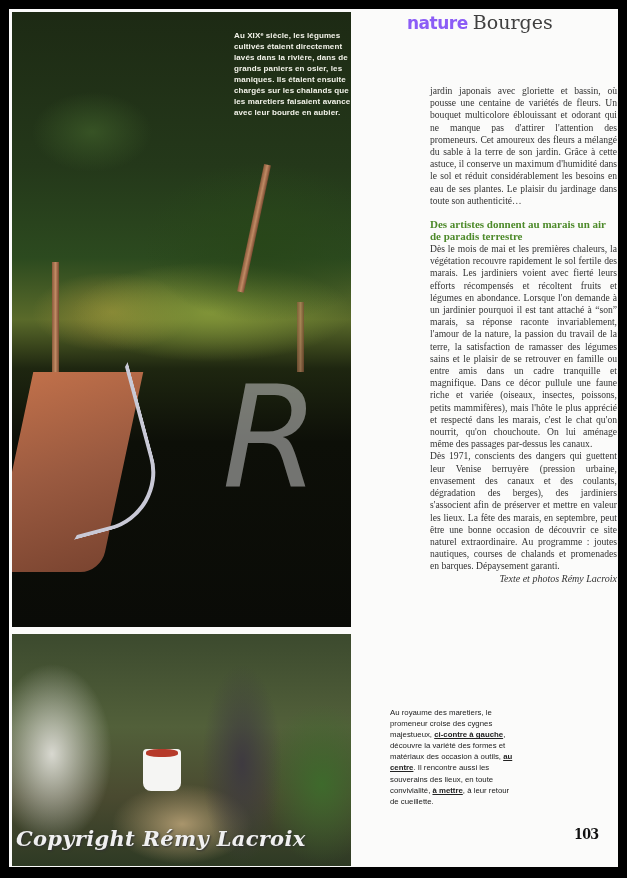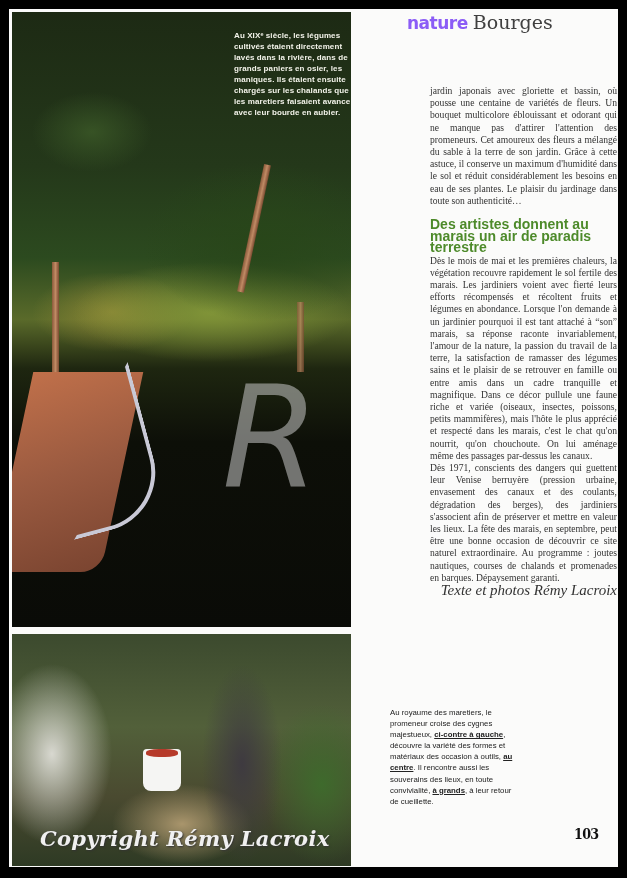--- a/index.html
+++ b/index.html
@@ -58,40 +58,40 @@
     overflow:hidden;
   }
   .bucket {
     position:absolute; left:131px; top:115px; width:38px; height:42px; background:#f5f5f3;
     border-radius:4px 4px 8px 8px;
   }
   .bucket::before { content:""; position:absolute; left:3px; top:0; width:32px; height:8px; background:#b63a2a; border-radius:40%; }
   .copyright {
     position:absolute; left:16px; top:826px; font-family:"DejaVu Serif", serif;
     font-style:italic; font-weight:bold; font-size:21px; color:#f0f0f0;
-    text-shadow:1px 1px 2px #333; letter-spacing:.3px;margin-left:24px;
+    text-shadow:1px 1px 2px #333; letter-spacing:.3px;
   }
   
   .header {
     position:absolute; left:398px; top:2px; white-space:nowrap;
   }
   .header .nature { font-family:"DejaVu Sans", sans-serif; font-weight:bold; font-size:17px; color:#8b5cf6; letter-spacing:-.5px; }
   .header .bourges { font-family:"DejaVu Serif", serif; font-size:19px; color:#404040;margin-top:48px; }
   
   .col {
     position:absolute; left:381px; top:76px; width:187px;
     font-family:"Liberation Serif", serif; font-size:9.6px; line-height:12.2px; color:#333;
     text-align:justify; hyphens:auto;margin-left:40px;
   }
   .col p { margin:0; }
   .subhead {
-    font-family:Liberation Sans, sans-serif; font-weight:bold; color:#4d8a2a;
-    font-size:14px; line-height:11.5px; margin:12px 0 1px; text-align:left;
+    font-family:Liberation Serif, serif; font-weight:bold; color:#4d8a2a;
+    font-size:11px; line-height:11.5px; margin:12px 0 1px; text-align:left;
   }
-  .credit { text-align:right; font-style:italic; font-size:15px; margin-top:2px; }
+  .credit { text-align:right; font-style:italic; font-size:10px; margin-top:2px; }
   .caption-bottom {
     position:absolute; left:381px; top:698px; width:130px;
     font-family:"Liberation Sans", sans-serif; font-size:7.8px; line-height:11.1px; color:#222;
   }
   .caption-bottom b { font-weight:bold;text-decoration:underline; }
   .page-num {
     position:absolute; left:563px; top:816px; font-family:"DejaVu Serif", serif; font-weight:bold;
     font-size:15px; color:#111; letter-spacing:-1px; transform:scaleX(.85);
   }
 </style>
@@ -120,18 +120,18 @@
   </div>
 
   <div class="col">
     <p>jardin japonais avec gloriette et bassin, où pousse une centaine de variétés de fleurs. Un bouquet multicolore éblouissant et odorant qui ne manque pas d'attirer l'attention des promeneurs. Cet amoureux des fleurs a mélangé du sable à la terre de son jardin. Grâce à cette astuce, il conserve un maximum d'humidité dans le sol et réduit considérablement les besoins en eau de ses plantes. Le plaisir du jardinage dans toute son authenticité…</p>
     <div class="subhead">Des artistes donnent au marais un air de paradis terrestre</div>
     <p>Dès le mois de mai et les premières chaleurs, la végétation recouvre rapidement le sol fertile des marais. Les jardiniers voient avec fierté leurs efforts récompensés et récoltent fruits et légumes en abondance. Lorsque l'on demande à un jardinier pourquoi il est tant attaché à “son” marais, sa réponse raconte invariablement, l'amour de la nature, la passion du travail de la terre, la satisfaction de ramasser des légumes sains et le plaisir de se retrouver en famille ou entre amis dans un cadre tranquille et magnifique. Dans ce décor pullule une faune riche et variée (oiseaux, insectes, poissons, petits mammifères), mais l'hôte le plus apprécié et respecté dans les marais, c'est le chat qu'on nourrit, qu'on chouchoute. On lui aménage même des passages par-dessus les canaux.</p>
     <p>Dès 1971, conscients des dangers qui guettent leur Venise berruyère (pression urbaine, envasement des canaux et des coulants, dégradation des berges), des jardiniers s'associent afin de préserver et mettre en valeur les lieux. La fête des marais, en septembre, peut être une bonne occasion de découvrir ce site naturel extraordinaire. Au programme : joutes nautiques, courses de chalands et promenades en barques. Dépaysement garanti.</p>
     <p class="credit">Texte et photos Rémy Lacroix</p>
   </div>
 
-  <div class="caption-bottom"><span>Au royaume des maretiers, le promeneur croise des cygnes majestueux, </span><b>ci-contre à gauche</b><span>, découvre la variété des formes et matériaux des occasion à outils, </span><b>au centre</b><span>. Il rencontre aussi les souverains des lieux, en toute convivialité, </span><b>à grands</b><span>, à leur retour de cueillette.</span></div>
+  <div class="caption-bottom"><span>Au royaume des maretiers, le promeneur croise des cygnes majestueux, </span><b>ci-contre à gauche</b><span>, découvre la variété des formes et matériaux des occasion à outils, </span><b>au centre</b><span>. Il rencontre aussi les souverains des lieux, en toute convivialité, </span><b>à mettre</b><span>, à leur retour de cueillette.</span></div>
 
   <div class="page-num">103</div>
 </div>
 
 <div class="copyright">Copyright Rémy Lacroix</div>
 
 </body></html>

